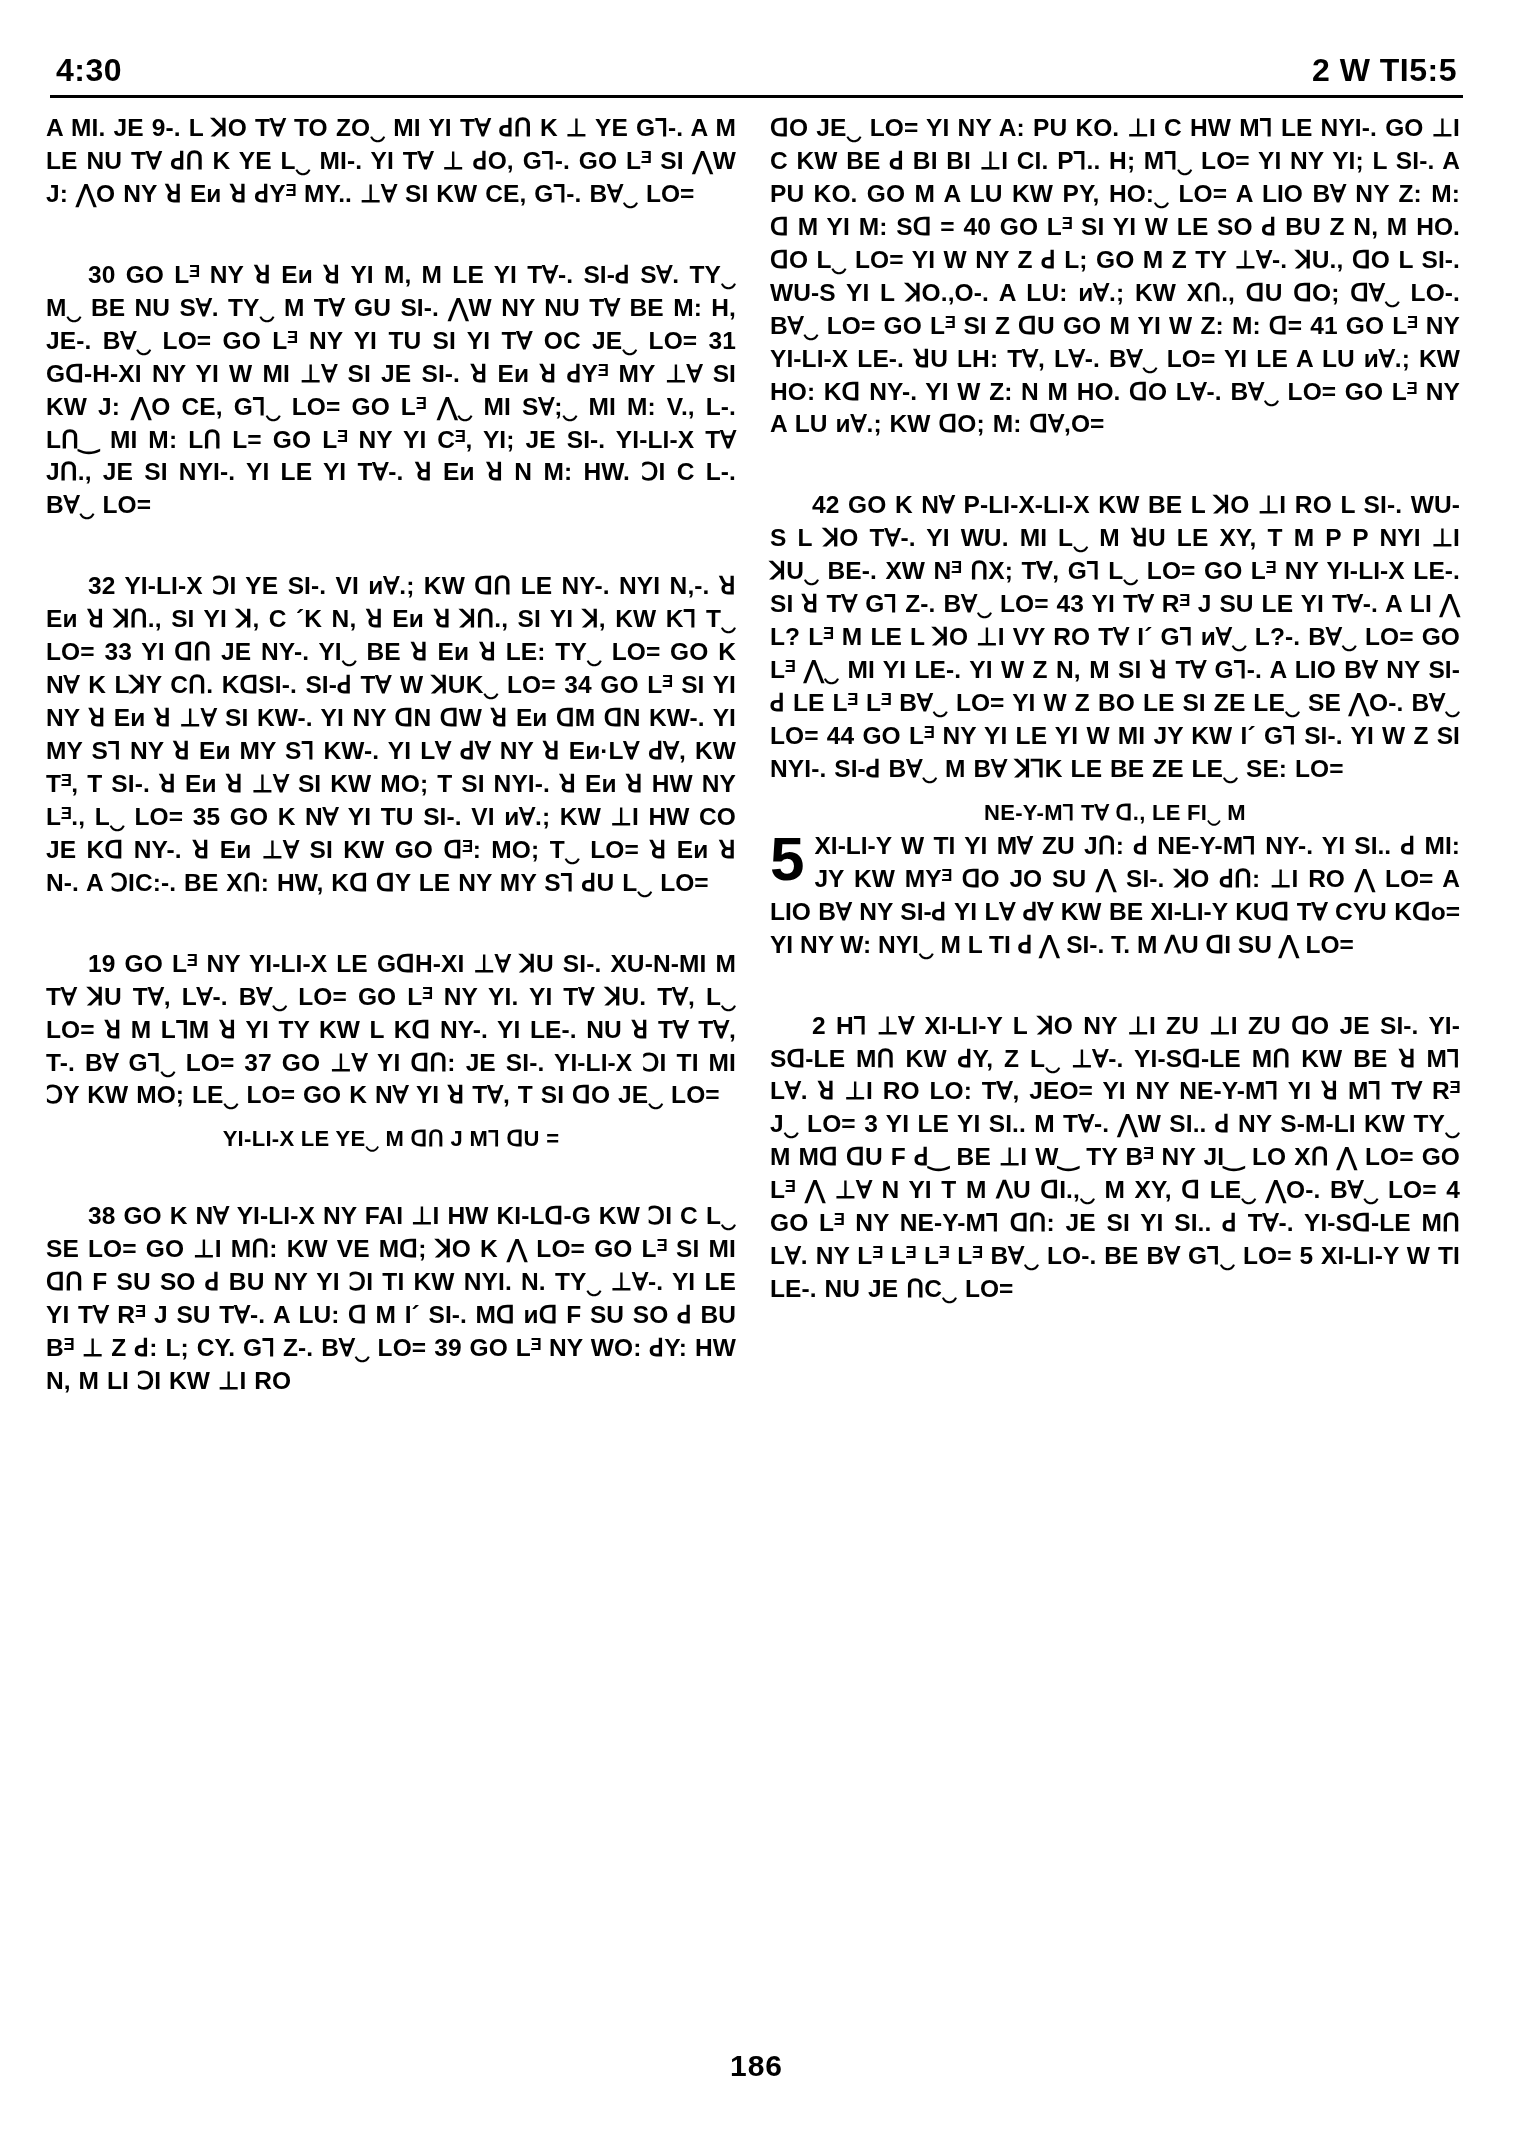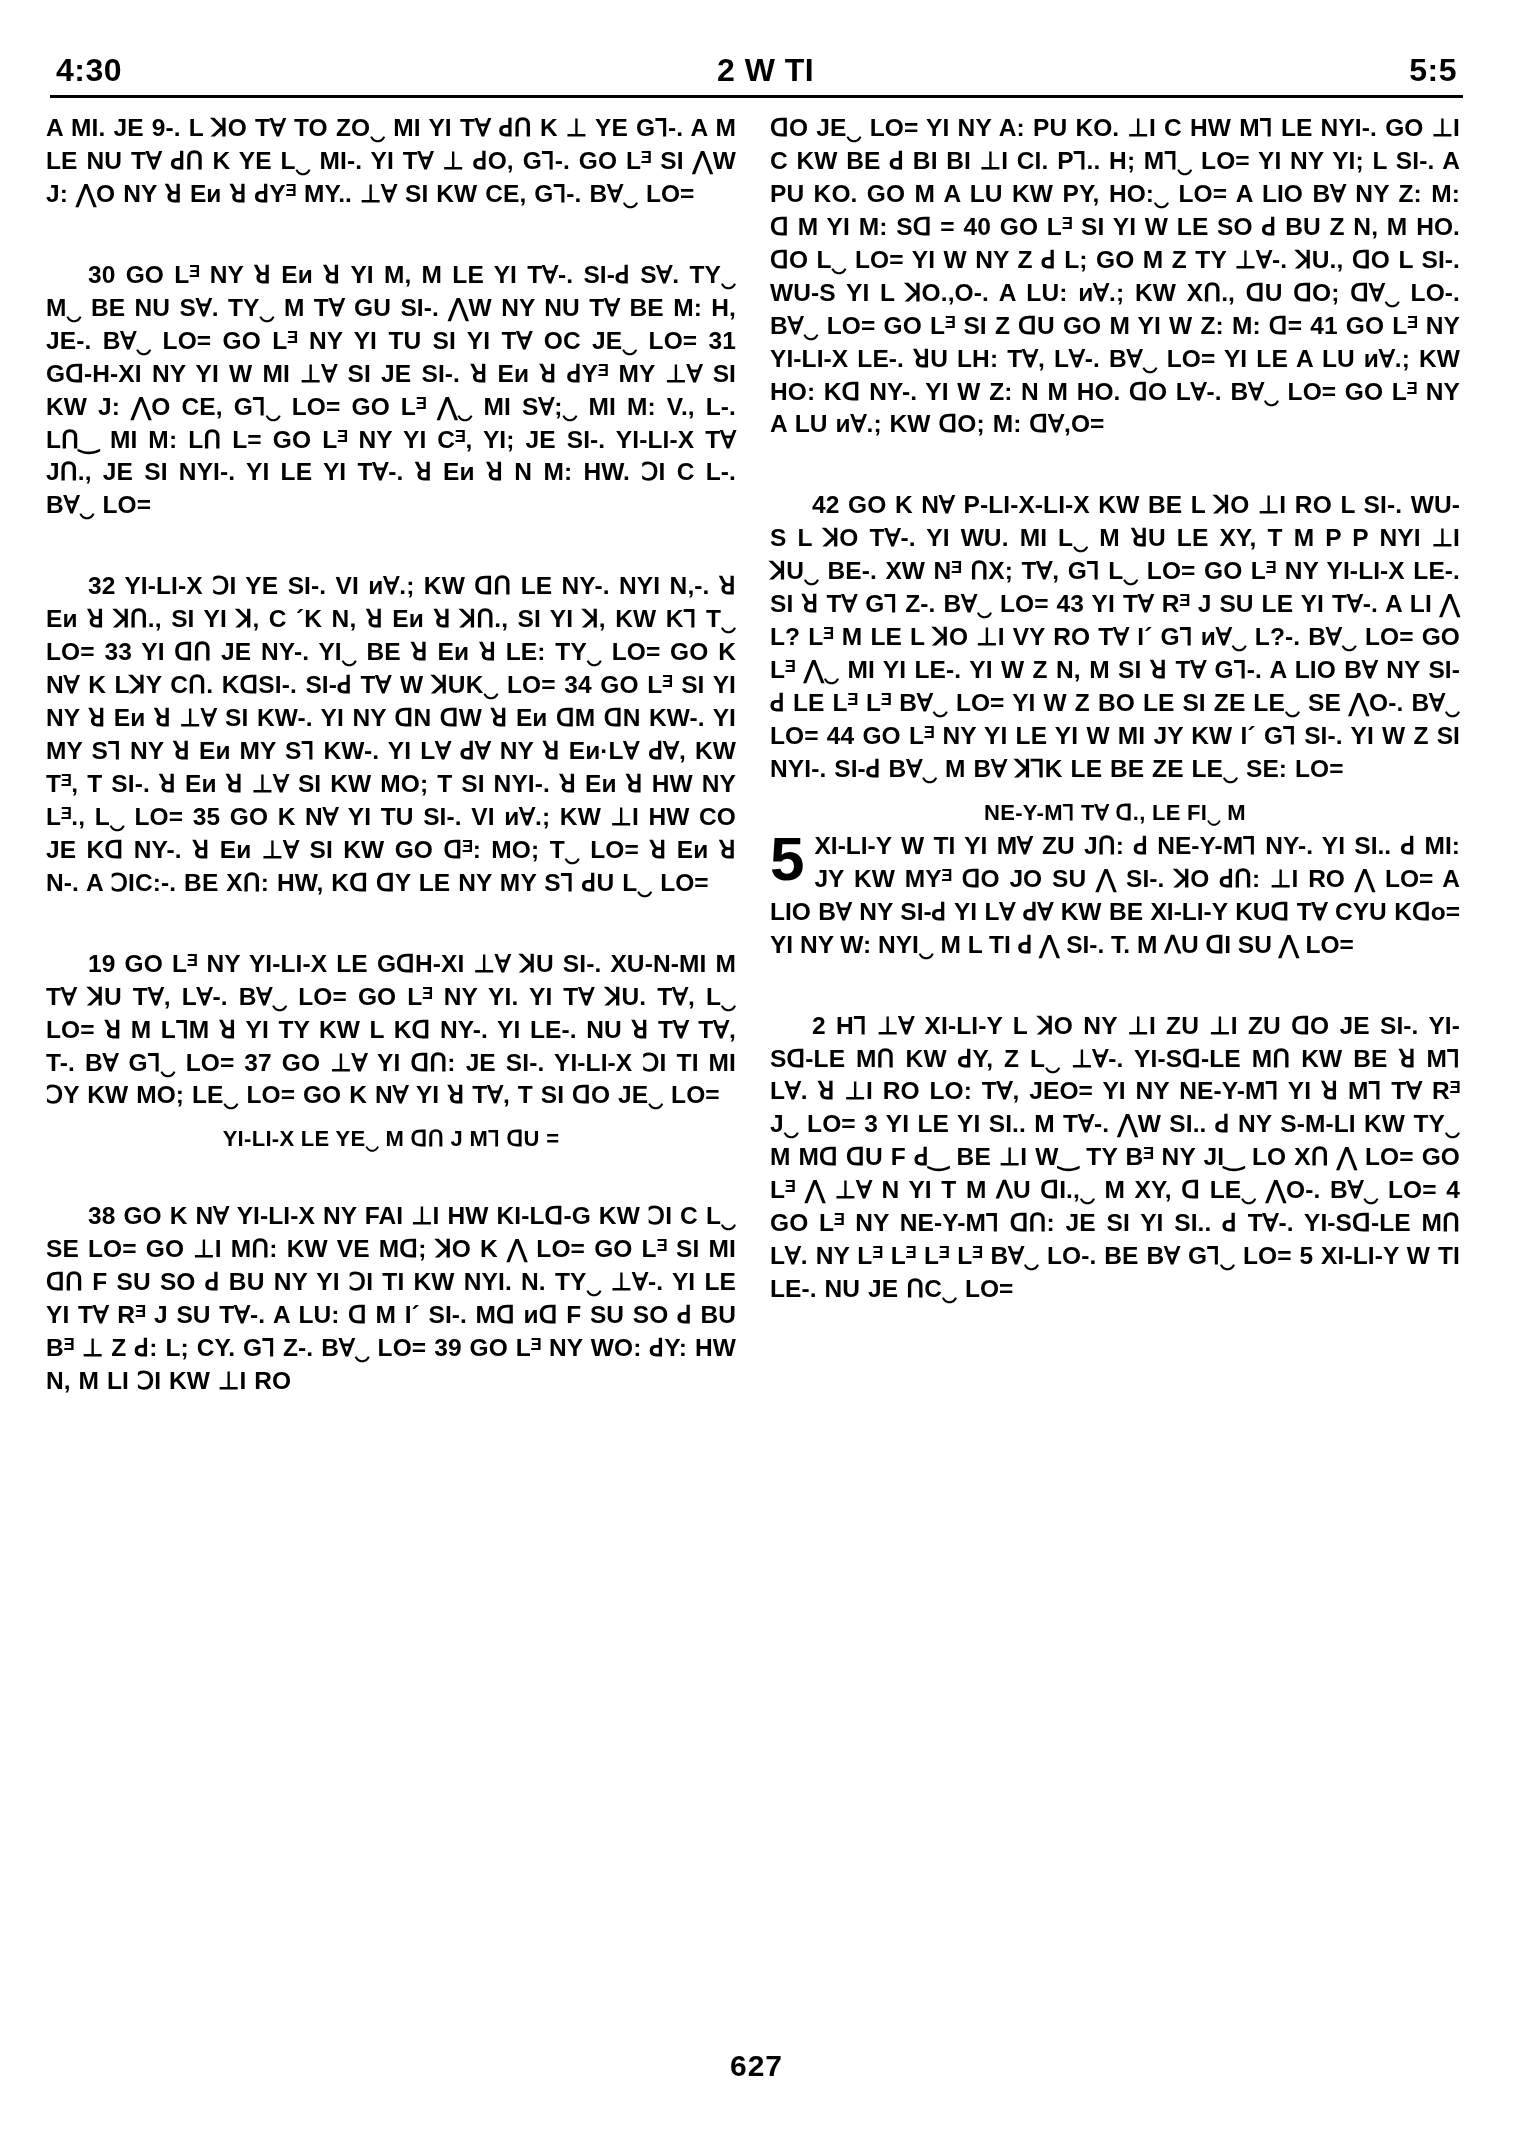--- a/index.html
+++ b/index.html
@@ -27,21 +27,21 @@
   .header {
     display: flex;
     align-items: baseline;
     justify-content: space-between;
     font-weight: bold;
     font-size: 32px;
     letter-spacing: 0.5px;
     margin: 0 10px 6px 10px;
   }
   .header .hdr-left { text-align: left; flex: 0 0 auto; }
-  .header .hdr-center { text-align: center; flex: 1 1 auto; }
+  .header .hdr-center { text-align: right; flex: 1 1 auto; }
   .header .hdr-right { text-align: right; flex: 0 0 auto; }
 
   .rule {
     border-top: 3px solid #000;
     margin: 0 4px 14px 4px;
   }
 
   .columns {
     display: flex;
     gap: 34px;
@@ -128,14 +128,14 @@
       <div class="subhead">NE-Y-M⅂ TⱯ ꓷ., LE FI‿ M</div>
       <div class="dropcap-block">
         <span class="dropcap">5</span>
         <span>XI-LI-Y W TI YI MⱯ ZU JՈ: ꓒ NE-Y-M⅂ NY-. YI SI.. ꓒ MI: JY KW MYᴲ ꓷO JO SU ⋀ SI-. ꓘO ꓒՈ: ⊥I RO ⋀ LO= A LIO BⱯ NY SI-ꓒ YI LⱯ ꓒⱯ KW BE XI-LI-Y KUꓷ TⱯ CYU Kꓷo= YI NY W: NYI‿ M L TI ꓒ ⋀ SI-. T. M ꓥU ꓷI SU ⋀ LO=</span>
       </div>
       <p class="para indent">2 H⅂ ⊥Ɐ XI-LI-Y L ꓘO NY ⊥I ZU ⊥I ZU ꓷO JE SI-. YI-Sꓷ-LE MՈ KW ꓒY, Z L‿ ⊥Ɐ-. YI-Sꓷ-LE MՈ KW BE ꓤ M⅂ LⱯ. ꓤ ⊥I RO LO: TⱯ, JEO= YI NY NE-Y-M⅂ YI ꓤ M⅂ TⱯ Rᴲ J‿ LO= 3 YI LE YI SI.. M TⱯ-. ⋀W SI.. ꓒ NY S-M-LI KW TY‿ M Mꓷ ꓷU F ꓒ‿ BE ⊥I W‿ TY Bᴲ NY JI‿ LO XՈ ⋀ LO= GO Lᴲ ⋀ ⊥Ɐ N YI T M ꓥU ꓷI.,‿ M XY, ꓷ LE‿ ⋀O-. BⱯ‿ LO= 4 GO Lᴲ NY NE-Y-M⅂ ꓷՈ: JE SI YI SI.. ꓒ TⱯ-. YI-Sꓷ-LE MՈ LⱯ. NY Lᴲ Lᴲ Lᴲ Lᴲ BⱯ‿ LO-. BE BⱯ G⅂‿ LO= 5 XI-LI-Y W TI LE-. NU JE ՈC‿ LO=</p>
     </div>
 
   </div>
 
-  <div class="footer">627</div>
+  <div class="footer">186</div>
 </div>
 
 </body></html>

